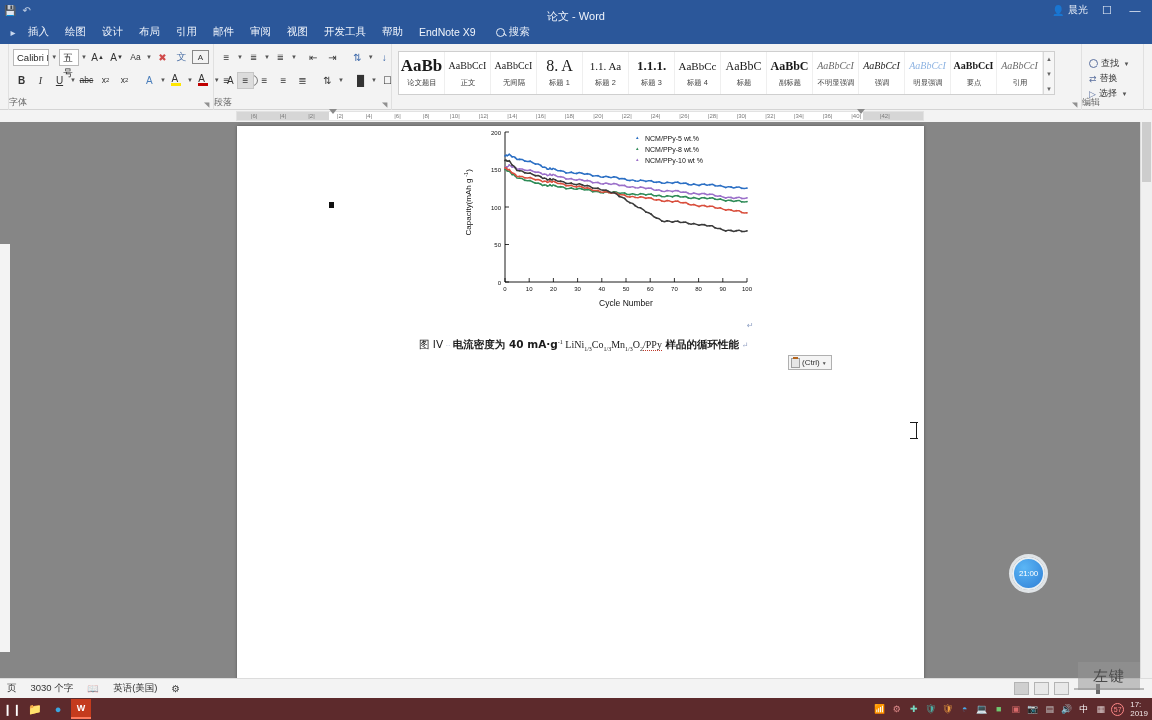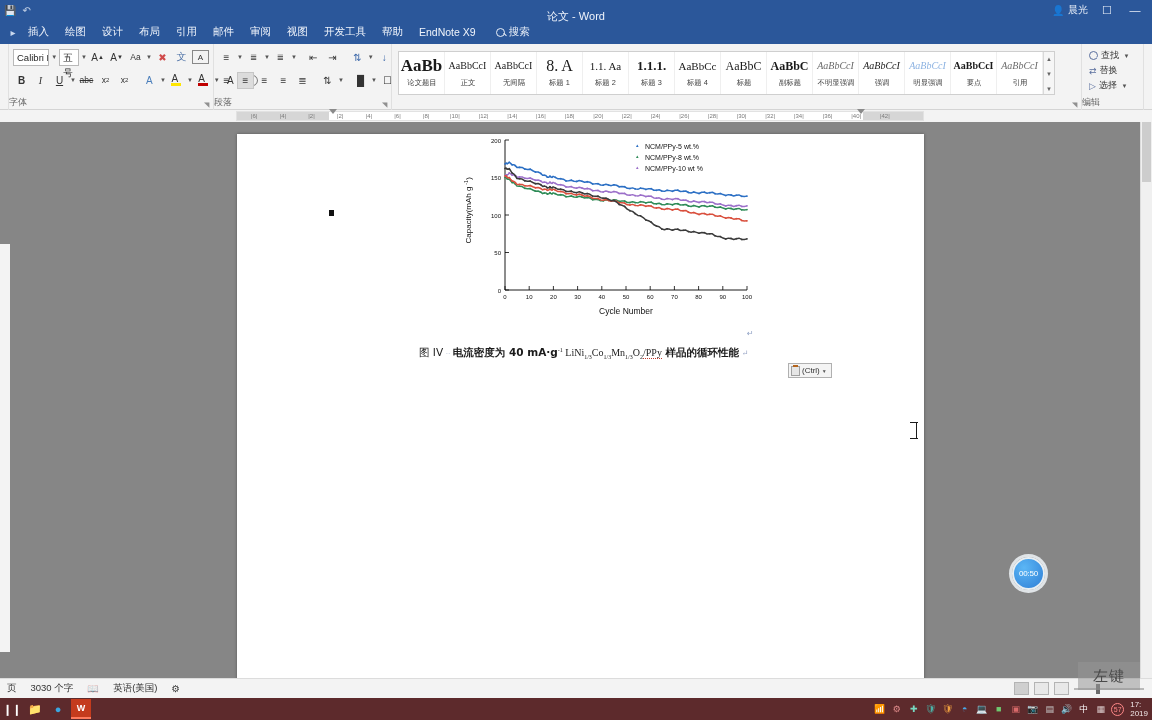--- a/index.html
+++ b/index.html
@@ -66,34 +66,34 @@
   .styles { display:flex; align-items:flex-start; padding:4px 2px 0 4px; background:#f3f3f3; }
   .sgal { display:flex; border:1px solid #cfcfcf; background:#fff; height:44px; overflow:hidden; }
   .scell { width:46px; height:42px; display:flex; flex-direction:column; align-items:center; justify-content:center;
            border-right:1px solid #efefef; }
   .scell .prev { font-size:13px; line-height:16px; color:#1a1a1a; white-space:nowrap; font-family:Liberation Serif, serif; }
   .scell .nm { font-size:8px; color:#3c3c3c; margin-top:3px; white-space:nowrap; transform:scale(.92); }
   .sgal-scroll { width:11px; display:flex; flex-direction:column; justify-content:space-between; align-items:center;
                  border-left:1px solid #d9d9d9; padding:1px 0; background:#f6f6f6; height:44px; }
   .sgal-scroll div { font-size:6px; color:#666; line-height:12px; }
 
-  .editgrp { width:62px; position:relative; padding-top:4px; }
+  .editgrp { width:62px; position:relative; padding-top:12px; }
   .editgrp .eitem { display:flex; align-items:center; gap:3px; font-size:9px; color:#333; height:15px; padding-left:3px; }
 
   
   .ruler-wrap { height:12px; background:#f3f3f3; position:relative; }
   .hruler { position:absolute; left:236px; top:1px; width:688px; height:10px; background:#fff; border:1px solid #e2e2e2; }
   .hruler .marg { position:absolute; top:0; bottom:0; background:#d6d6d6; }
   .ticks { position:absolute; inset:0; font-size:6px; color:#7a7a7a; }
   .ticks span { position:absolute; top:1px; transform:translateX(-50%); }
   .indent-marker { position:absolute; top:-1px; width:0; height:0; border-left:4px solid transparent; border-right:4px solid transparent; border-top:5px solid #8a8a8a; }
 
   
   .canvas { position:absolute; left:0; right:0; top:122px; bottom:34px; background:#868686; overflow:hidden; }
-  .page { position:absolute; left:237px; top:12px; width:687px; height:556px; background:#fff; box-shadow:0 0 3px rgba(0,0,0,.35); }
+  .page { position:absolute; left:237px; top:4px; width:687px; height:556px; background:#fff; box-shadow:0 0 3px rgba(0,0,0,.35); }
   .blk-square { position:absolute; left:92px; top:76px; width:5px; height:6px; background:#111; }
 
   .figure { position:absolute; left:222px; top:-2px; width:300px; height:200px; }
   .caption { position:absolute; left:182px; top:212px; width:420px; font-size:10px; color:#1b1b1b;
              font-family:"Liberation Serif","DejaVu Serif",serif; white-space:nowrap; }
   .caption .cjk { font-family:"DejaVu Sans", sans-serif; font-size:10.5px; }
   .pilcrow { color:#9aa7c7; font-size:8px; }
   .para-mark { position:absolute; font-size:8px; color:#8fa0c4; }
 
   .paste-btn {
@@ -742,21 +742,21 @@
         <span>(Ctrl)</span>
         <span style="font-size:5px;color:#555;">▼</span>
       </div>
     </div>
 
     <div class="caret-ibeam">
         <i></i>
       </div>
 
     <div class="timer">
-      <span>00:50</span>
+      <span>21:00</span>
     </div>
   </div>
 
   <div class="vscroll">
     <div class="thumb"></div>
   </div>
 
   <div class="statusbar">
     <div class="si">页</div>
     <div class="si">3030 个字</div>

